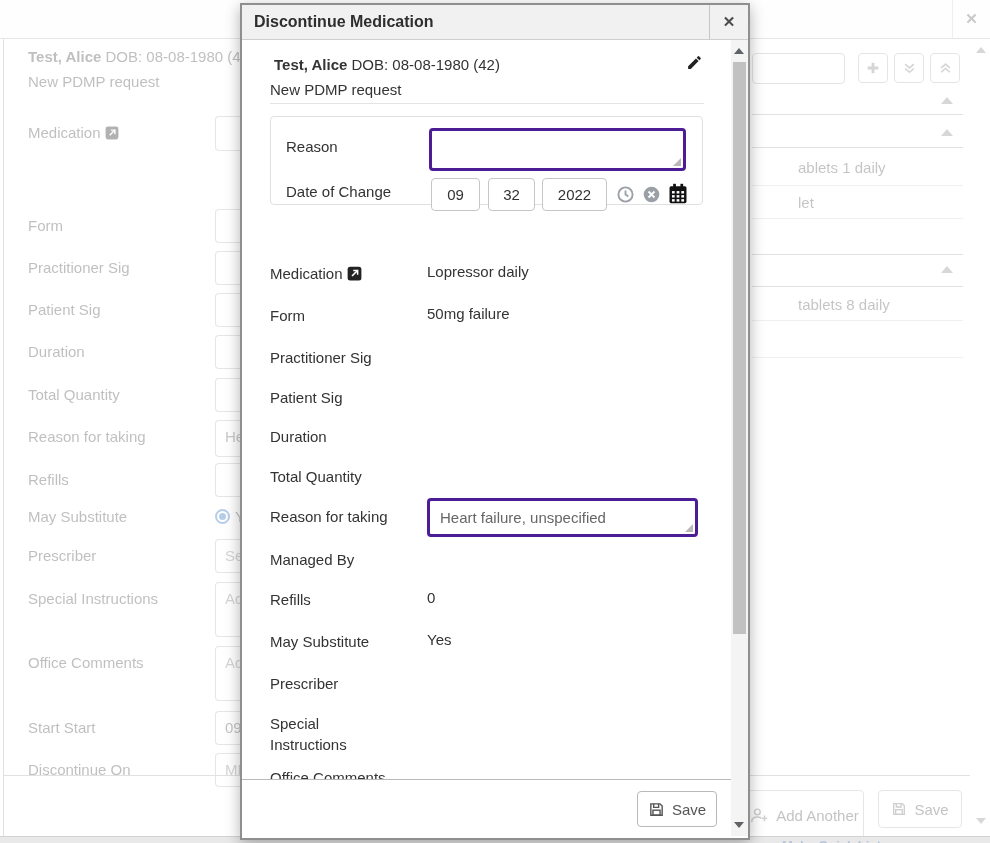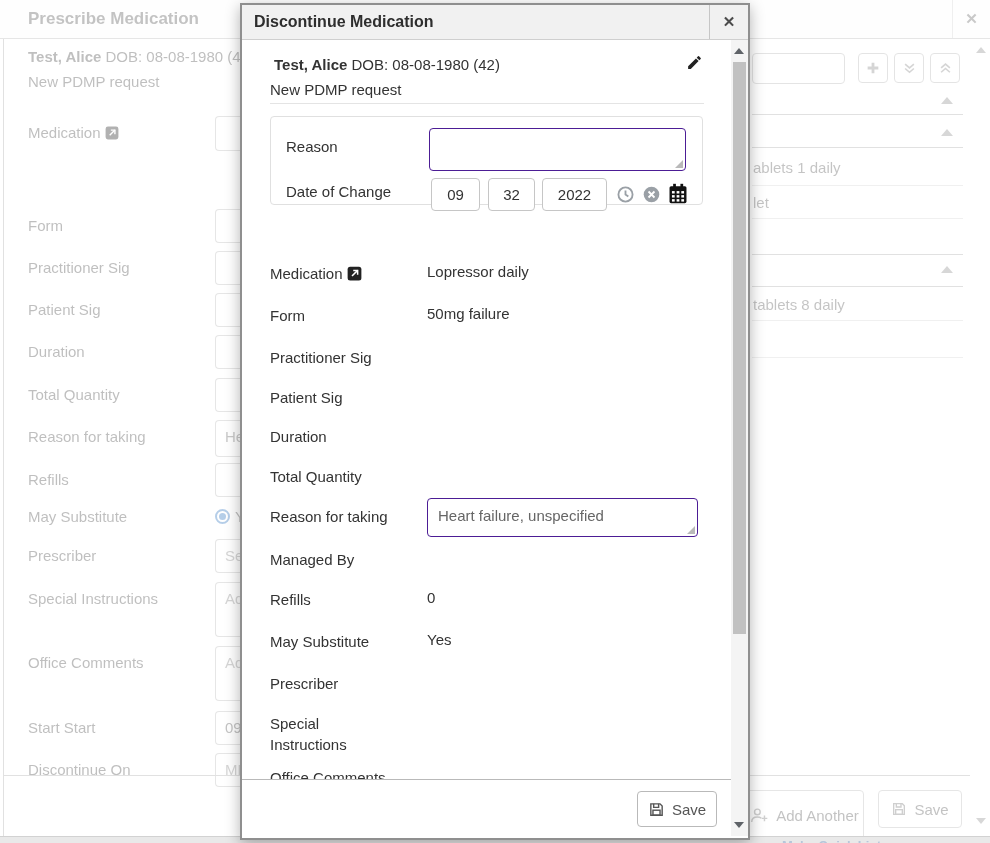--- a/index.html
+++ b/index.html
@@ -12,21 +12,21 @@
   .bg-title{position:absolute;left:28px;top:9px;font-size:17px;font-weight:bold;color:#555;}
   .bg-close{position:absolute;right:0;top:0;width:37px;height:38px;border-left:1px solid #d2d2d2;
             text-align:center;line-height:38px;font-weight:bold;color:#666;font-size:15px;}
   .bg-label{position:absolute;left:28px;font-size:15px;color:#4a4a4a;white-space:nowrap;}
   .bg-input{position:absolute;left:215px;width:34px;background:#fff;border:1px solid #b9b9b9;
             border-right:none;border-radius:4px 0 0 4px;font-size:15px;color:#666;
             padding:7px 0 0 9px;box-sizing:border-box;overflow:hidden;}
   .ph{color:#8a8a8a;}
   .divider{position:absolute;height:1px;background:#aaa;}
   .divider.faint{background:#d6d6d6;}
-  .bg-rowtext{position:absolute;font-size:15px;color:#5a5a5a;white-space:nowrap;}
+  .bg-rowtext{position:absolute;font-size:15px;color:#5a5a5a;white-space:nowrap;margin-left:45px;}
   .tri-up{width:0;height:0;border-left:6px solid transparent;border-right:6px solid transparent;
           border-bottom:7px solid #8f8f8f;position:absolute;}
   .sq-btn{position:absolute;width:30px;height:30px;border:1px solid #b5b5b5;border-radius:4px;background:#fff;
           display:flex;align-items:center;justify-content:center;box-sizing:border-box;}
   .bg-search{position:absolute;left:752px;top:53px;width:93px;height:31px;border:1px solid #b5b5b5;border-radius:4px;background:#fff;box-sizing:border-box;}
   .btn{border:1px solid #b9b9b9;border-radius:4px;background:#fff;display:flex;align-items:center;justify-content:center;
        gap:7px;font-size:15px;color:#555;box-sizing:border-box;}
   .radio{position:absolute;width:15px;height:15px;border:2px solid #2f74c0;border-radius:50%;box-sizing:border-box;background:#fff;}
   .radio::after{content:"";position:absolute;left:2px;top:2px;width:7px;height:7px;border-radius:50%;background:#2f74c0;}
   
@@ -39,21 +39,21 @@
   .modal-header{position:absolute;left:0;top:0;width:506px;height:35px;background:#f1f1f1;
                 border-bottom:1px solid #cfcfcf;box-sizing:border-box;}
   .modal-title{position:absolute;left:12px;top:8px;font-size:16px;font-weight:bold;color:#2e2e2e;}
   .modal-close{position:absolute;right:0;top:0;width:38px;height:34px;border-left:1px solid #c6c6c6;
                text-align:center;line-height:34px;font-weight:bold;color:#4c4c4c;font-size:15px;cursor:pointer;}
   .modal-body{position:absolute;left:0;top:35px;width:506px;height:796px;overflow:hidden;background:#fff;}
   .m-label{position:absolute;left:28px;width:118px;font-size:15px;color:#333;line-height:21px;}
   .m-value{position:absolute;left:185px;font-size:15px;color:#333;white-space:nowrap;}
   .m-divider{position:absolute;left:28px;width:434px;height:1px;background:#e4e4e4;}
   .panel{position:absolute;left:28px;top:76px;width:433px;height:89px;border:1px solid #e0e0e0;border-radius:4px;box-sizing:border-box;}
-  .textarea{background:#fff;border:1px solid #4c1d95;border-radius:4px;position:absolute;box-sizing:border-box;
+  .textarea{background:#fff;border:3px solid #4c1d95;border-radius:4px;position:absolute;box-sizing:border-box;
             font-size:15px;color:#666;padding:8px 10px;overflow:hidden;}
   .resize-h{position:absolute;right:2px;bottom:2px;width:0;height:0;
             border-left:8px solid transparent;border-bottom:8px solid #b9b9b9;}
   .date-box{position:absolute;height:33px;border:1px solid #c6c6c6;border-radius:4px;background:#fff;box-sizing:border-box;
             text-align:center;font-size:15px;color:#333;line-height:31px;}
   .modal-footer{position:absolute;left:0;bottom:0;width:489px;height:57px;background:#fff;border-top:1px solid #b9b9b9;box-sizing:border-box;}
   .save-btn{position:absolute;right:14px;top:11px;width:80px;height:36px;cursor:pointer;}
   
   .m-scroll{position:absolute;right:0;top:35px;width:17px;height:796px;background:#f4f4f4;}
   .m-thumb{position:absolute;left:2px;top:22px;width:13px;height:572px;background:#c1c1c1;}
@@ -63,21 +63,20 @@
               border-top:6px solid #5f6368;position:absolute;left:3px;}
   svg{display:block;}
 </style>
 </head>
 <body>
 
 <div class="page">
 
   <div class="bg-layer">
     <div class="bg-header">
-      <div class="bg-title">Prescribe Medication</div>
       <div class="bg-close">✕</div>
     </div>
     <div class="abs" style="left:3px;top:39px;width:1px;height:797px;background:#aaa;"></div>
 
     <div class="abs" style="left:28px;top:48px;font-size:15px;color:#4a4a4a;white-space:nowrap;">
       <span style="font-weight:bold;">Test, Alice</span>
       <span>DOB: 08-08-1980 (42</span>
     </div>
     <div class="abs" style="left:28px;top:73px;font-size:15px;color:#4a4a4a;">New PDMP request</div>
 

